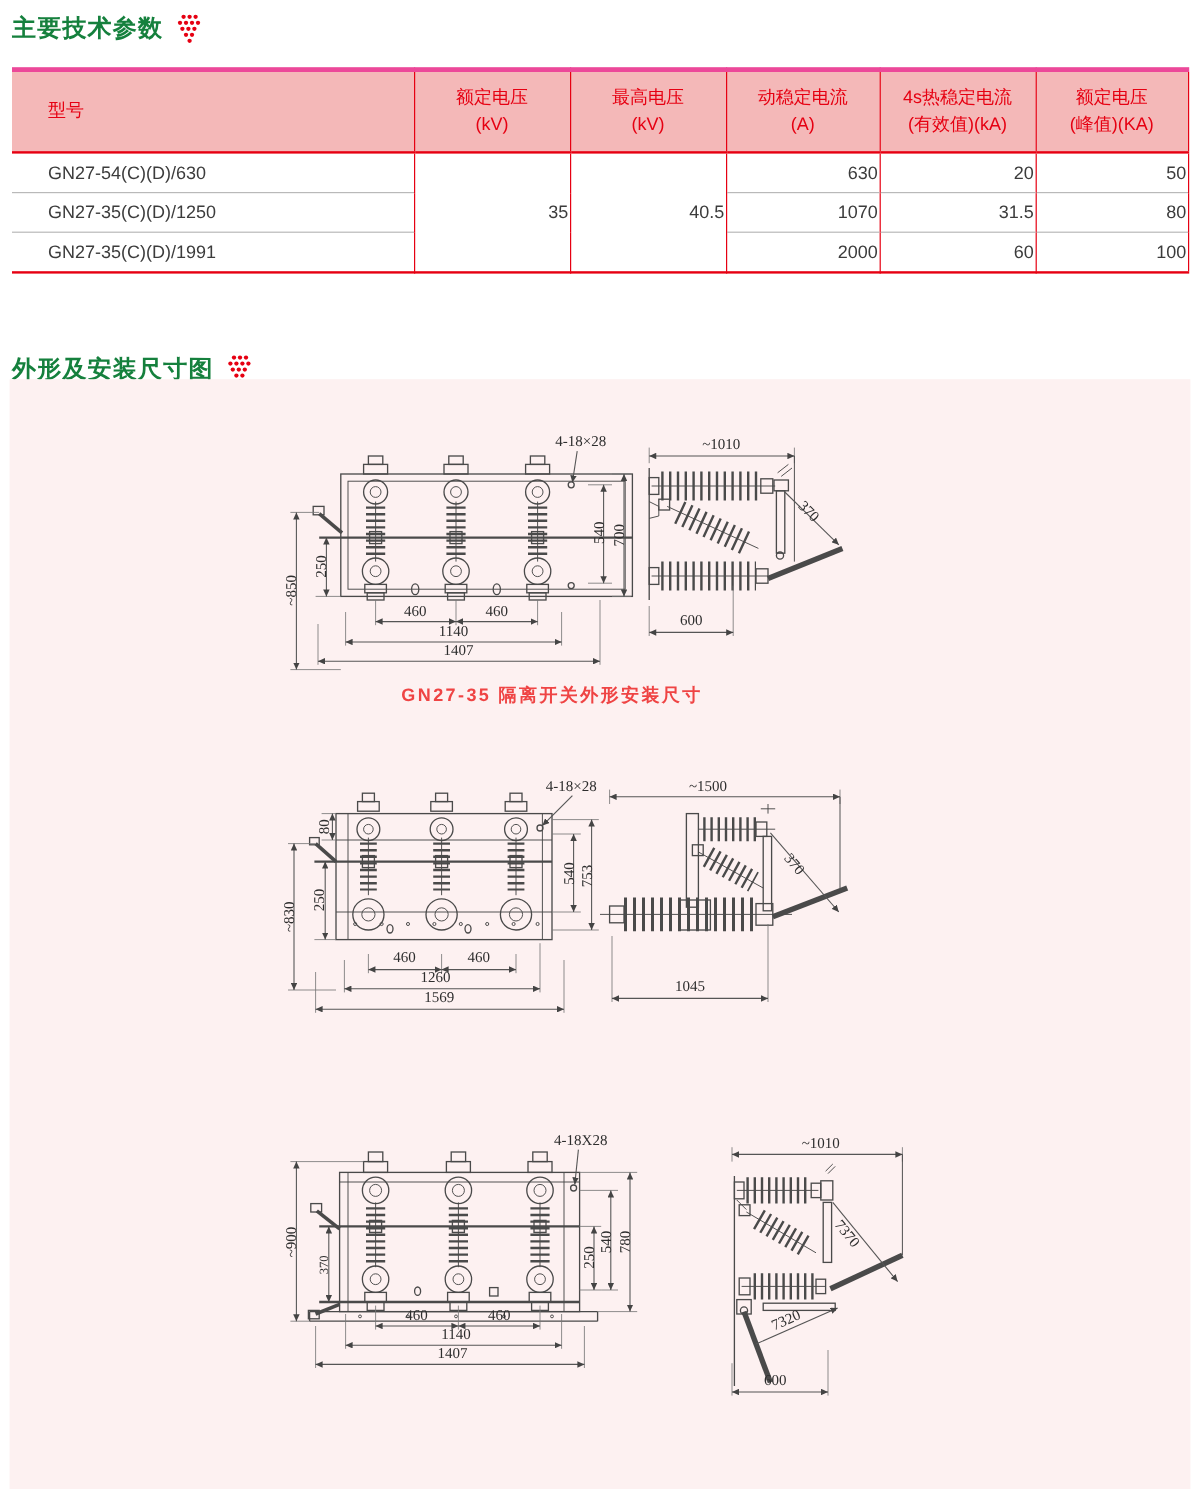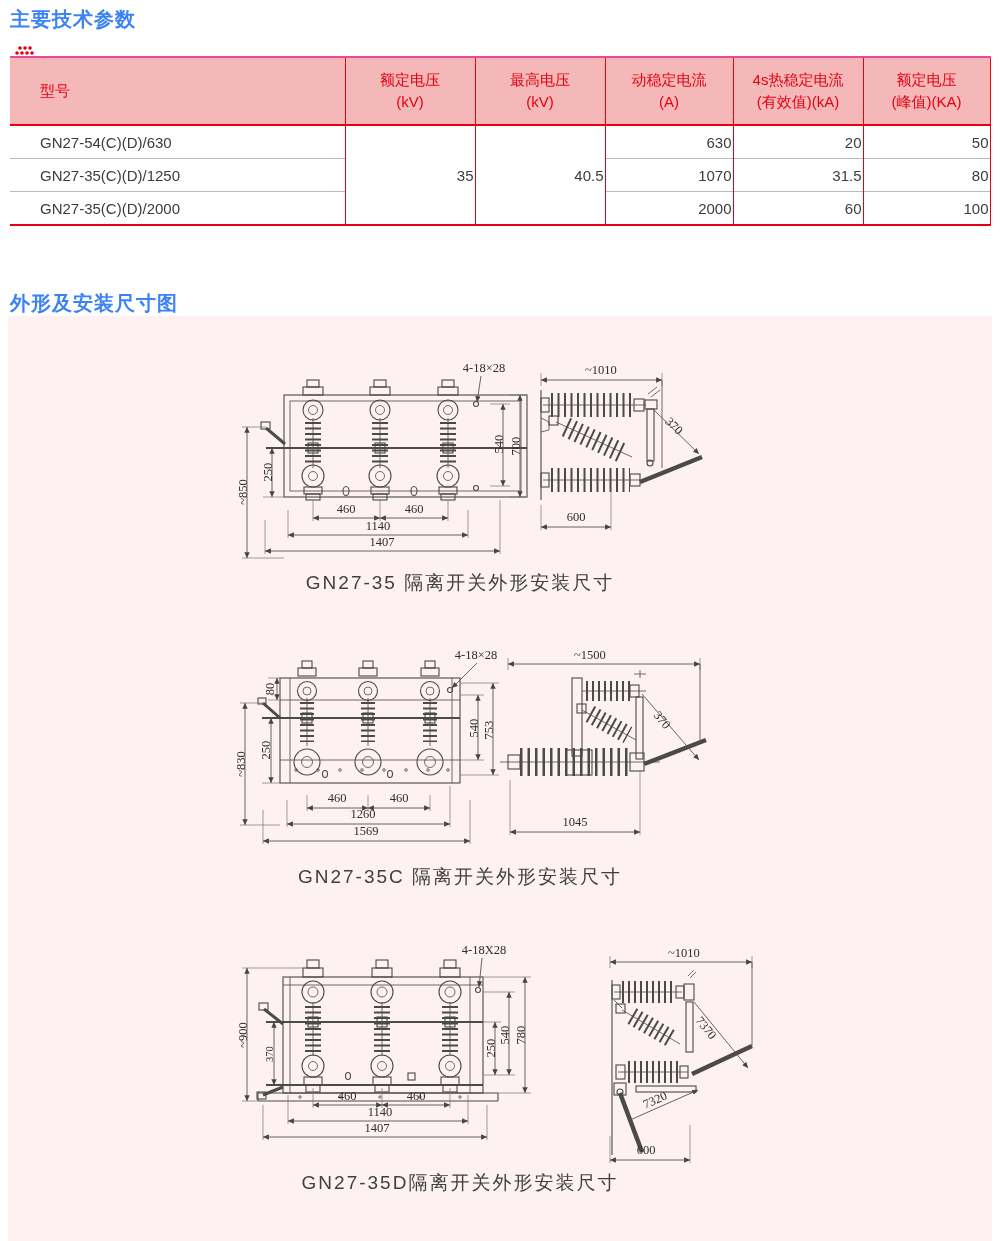--- a/index.html
+++ b/index.html
@@ -1,40 +1,40 @@
 <!DOCTYPE html>
 <html><head>
 <meta charset="utf-8">
 <style>
   html,body{margin:0;padding:0;background:#fff;}
   #page{position:relative;width:1000px;height:1241px;background:#ffffff;font-family:"Liberation Sans",sans-serif;overflow:hidden;}
 
-  .sec-title{position:absolute;left:10px;display:flex;align-items:flex-start;gap:7px;color:#3b82f6;font-size:20px;font-weight:bold;letter-spacing:1px;flex-direction:column;}
+  .sec-title{position:absolute;left:10px;display:flex;align-items:flex-end;gap:7px;color:#15803d;font-size:20px;font-weight:bold;letter-spacing:1px;}
   #title1{top:6px;}
   #title2{top:266px;margin-top:24px;}
   .dots-icon{margin-top:5px;}
 
   table.params{position:absolute;left:10px;top:56px;width:980px;border-collapse:collapse;table-layout:fixed;
-    border-top:2px solid #ec4899;border-bottom:2px solid #e60012;font-size:15px;color:#3c3c3c;}
+    border-top:4px solid #ec4899;border-bottom:2px solid #e60012;font-size:15px;color:#3c3c3c;}
   .params th{background:#f4b8b8;color:#e60012;font-weight:normal;height:64px;vertical-align:middle;text-align:center;
     border-bottom:2px solid #e60012;border-right:1px solid #e60012;line-height:1.5;}
   .params th.model-h{text-align:left;padding-left:30px;}
   .params th span{display:block;}
   .params td{height:30px;text-align:right;border-right:1px solid #e60012;}
   .params td.model{text-align:left;padding-left:30px;}
   .params tr.rsep td{border-top:1px solid #b9b9b9;}
 
   .panel{position:absolute;left:8px;top:316px;width:984px;height:925px;background:#fdf1f1;}
 
   svg.fig{position:absolute;left:0;overflow:visible;}
   #fig1{top:360px;}
   #fig2{top:650px;}
   #fig3{top:940px;}
 
-  .fig-caption{position:absolute;left:150px;width:620px;text-align:center;font-size:19px;color:#404040;letter-spacing:2px;}
+  .fig-caption{position:absolute;left:150px;width:620px;text-align:center;font-size:15px;color:#ef4444;letter-spacing:2px;font-weight:bold;}
   #cap1{top:570px;}
   #cap2{top:864px;}
   #cap3{top:1170px;}
 
   
   .dr{stroke:#4a4a4a;stroke-width:1.1;fill:none;}
   .thin{stroke:#4a4a4a;stroke-width:0.8;fill:none;}
   .sw2{stroke:#4a4a4a;stroke-width:2;fill:none;}
   .sw3{stroke:#4a4a4a;stroke-width:3;fill:none;}
   .sw5{stroke:#4a4a4a;stroke-width:4.5;fill:none;}
@@ -116,21 +116,21 @@
         <td>20</td>
         <td>50</td>
       </tr>
       <tr class="rsep">
         <td class="model">GN27-35(C)(D)/1250</td>
         <td>1070</td>
         <td>31.5</td>
         <td>80</td>
       </tr>
       <tr class="rsep">
-        <td class="model">GN27-35(C)(D)/2000</td>
+        <td class="model">GN27-35(C)(D)/1991</td>
         <td>2000</td>
         <td>60</td>
         <td>100</td>
       </tr>
     </tbody>
   </table>
 
   <div class="sec-title" id="title2">
     <span>外形及安装尺寸图</span>
     <svg class="dots-icon" width="26" height="26" viewBox="0 0 26 26">
@@ -409,21 +409,20 @@
         <rect class="dr" x="630" y="103" width="14" height="18"></rect>
       <line class="sw5" x1="644" y1="114" x2="706" y2="90"></line>
       <line class="dim" x1="642" y1="44" x2="699" y2="110" marker-end="url(#f2e)"></line>
       <text class="dt" x="662" y="74" transform="rotate(50 662 70)">370</text>
       <line class="ext" x1="510" y1="130" x2="510" y2="185"></line>
         <line class="ext" x1="640" y1="120" x2="640" y2="185"></line>
       <line class="dim" x1="510" y1="182" x2="640" y2="182" marker-start="url(#f2s)" marker-end="url(#f2e)"></line>
       <text class="dt" x="575" y="176">1045</text>
     </g>
   </svg>
-  <div class="fig-caption" id="cap2">GN27-35C 隔离开关外形安装尺寸</div>
 
   <svg class="fig" id="fig3" width="1000" height="232" viewBox="0 0 1000 232">
     <defs>
       <marker id="f3e" markerWidth="8" markerHeight="6" refX="6.5" refY="3" orient="auto">
           <path d="M0,0 L6.5,3 L0,6 z" fill="#444"></path>
         </marker>
       <marker id="f3s" markerWidth="8" markerHeight="6" refX="0.5" refY="3" orient="auto">
           <path d="M7,0 L0.5,3 L7,6 z" fill="#444"></path>
         </marker>
     </defs>
@@ -559,15 +558,14 @@
       <line class="dim" x1="694" y1="62" x2="748" y2="128" marker-end="url(#f3e)"></line>
       <text class="dt" x="706" y="92" transform="rotate(51 706 88)">7370</text>
       <line class="dim" x1="630" y1="180" x2="698" y2="150" marker-end="url(#f3e)"></line>
       <text class="dt" x="655" y="164" transform="rotate(-24 655 160)">7320</text>
       <line class="ext" x1="610" y1="196" x2="610" y2="223"></line>
         <line class="ext" x1="690" y1="185" x2="690" y2="223"></line>
       <line class="dim" x1="610" y1="220" x2="690" y2="220" marker-start="url(#f3s)" marker-end="url(#f3e)"></line>
       <text class="dt" x="646" y="214">600</text>
     </g>
   </svg>
-  <div class="fig-caption" id="cap3">GN27-35D隔离开关外形安装尺寸</div>
 
 </div>
 
 </body></html>

